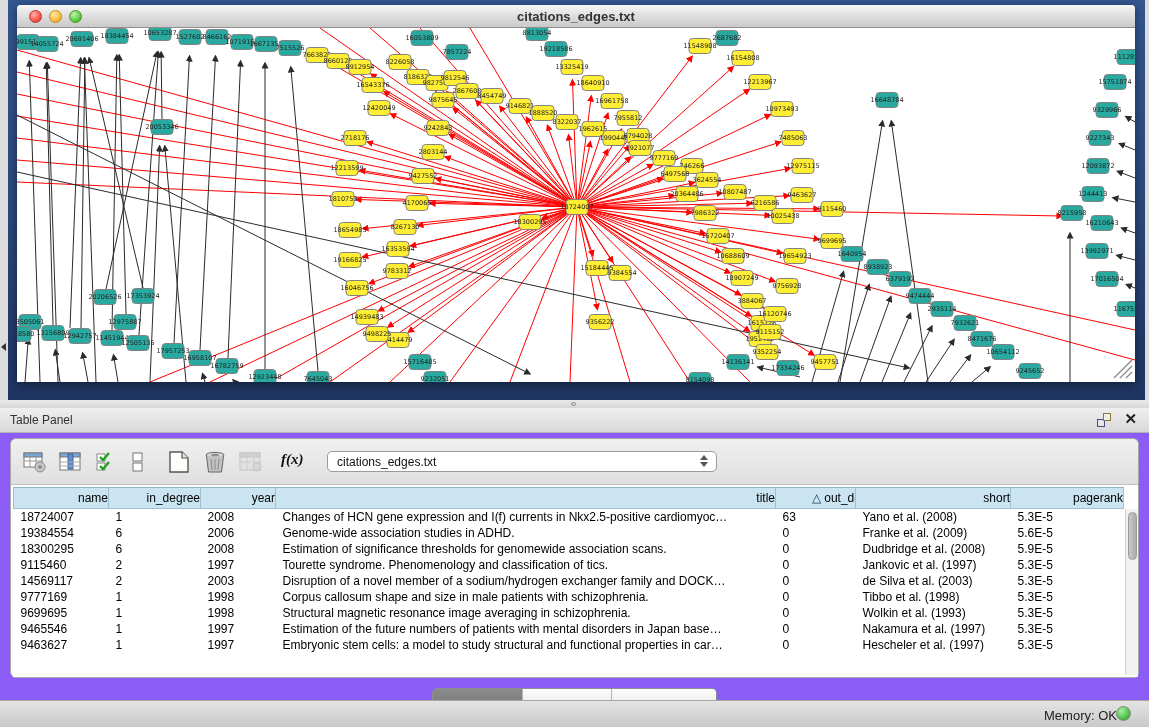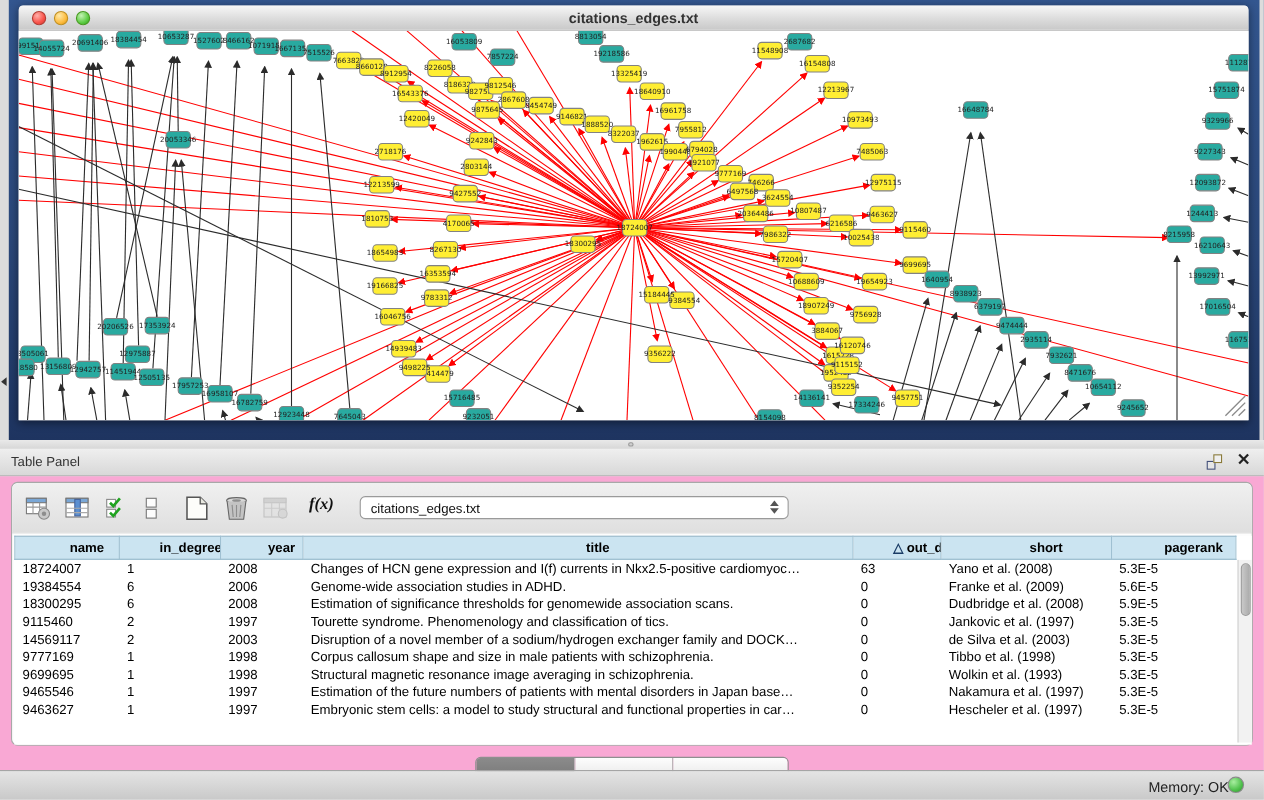--- a/index.html
+++ b/index.html
@@ -38,41 +38,41 @@
 
   .tp-header { position:absolute; left:0; top:408px; width:1149px; height:25px;
     background:linear-gradient(180deg,#efefef,#d8d8d8); border-bottom:1px solid #b4b4b4;
     font-size:12px; color:#333; }
   .tp-header .tp-title { position:absolute; left:10px; top:5px; }
   .tp-float { position:absolute; right:38px; top:5px; width:14px; height:14px; }
   .tp-float .sq1 { position:absolute; left:0; bottom:0; width:8px; height:8px; border:1px solid #44507a; background:#e6e6e6; }
   .tp-float .sq2 { position:absolute; right:0; top:0; width:8px; height:8px; border:1px solid #8a7a3a; background:#efefef; }
   .tp-close { position:absolute; right:12px; top:3px; font-size:15px; font-weight:bold; color:#222; line-height:16px; }
 
-  .tp-body { position:absolute; left:0; top:433px; width:1149px; height:267px; background:#f9a8d4; }
+  .tp-body { position:absolute; left:0; top:433px; width:1149px; height:267px; background:#8b5cf6; }
   .panel-box { position:absolute; left:10px; top:5px; width:1129px; height:240px;
     background:#fdfdfd; border:1px solid #a8a8a8; border-radius:6px; }
   .toolbar { position:absolute; left:0; top:0; width:100%; height:46px;
     background:linear-gradient(180deg,#f0f0f0,#dfdfdf); border-bottom:1px solid #c0c0c0;
     border-radius:6px 6px 0 0; display:flex; align-items:center; }
   .tb-icon { margin-left:12px; width:24px; height:22px; position:relative; flex:0 0 auto; }
   .tb-icon svg { display:block; }
   .fx { font-size:15px; font-style:italic; font-weight:bold; color:#111; font-family:"Liberation Serif", serif; width:30px; }
   .net-select { position:relative; margin-left:16px; width:390px; height:21px; background:#fff;
     border:1px solid #9a9a9a; border-radius:5px; font-size:12px; color:#111; }
   .net-select .val { position:absolute; left:9px; top:3px; }
   .net-select .stepper { position:absolute; right:8px; top:3px; }
   .net-select .stepper div { width:0; height:0; border-left:4px solid transparent; border-right:4px solid transparent; }
   .net-select .stepper .up { border-bottom:5px solid #555; margin-bottom:2px; }
   .net-select .stepper .dn { border-top:5px solid #555; }
 
   .table-wrap { position:absolute; left:2px; top:48px; width:1125px; height:190px; background:#fff; }
   table.data { border-collapse:collapse; table-layout:fixed; width:1110px; font-size:12px; color:#000; }
   table.data th { height:21px; background:#cbe4f1; border:1px solid #9fc0d2; border-top:1px solid #8fb4c8;
-    font-weight:bold; text-align:center; overflow:hidden; white-space:nowrap;padding-left:36px; }
+    font-weight:normal; text-align:right; overflow:hidden; white-space:nowrap;padding-left:36px; }
   table.data td { height:16px; padding:0 0 0 7px; overflow:hidden; white-space:nowrap;
     border:none; text-align:left; }
   td.c-short { text-align:center; padding:0;margin-left:8px; }
   .sort-glyph { color:#1a3c66; margin-right:3px; }
   .vscroll { position:absolute; right:0px; top:22px; width:13px; height:166px; background:#f2f2f2;
     border-left:1px solid #d0d0d0; }
   .vthumb { position:absolute; left:1.5px; top:3px; width:9px; height:48px; background:linear-gradient(90deg,#c9c9c9,#ababab);
     border:1px solid #9a9a9a; border-radius:5px; }
 
   .tabbar { position:absolute; left:0; top:249px; width:100%; height:22px; text-align:center; }

